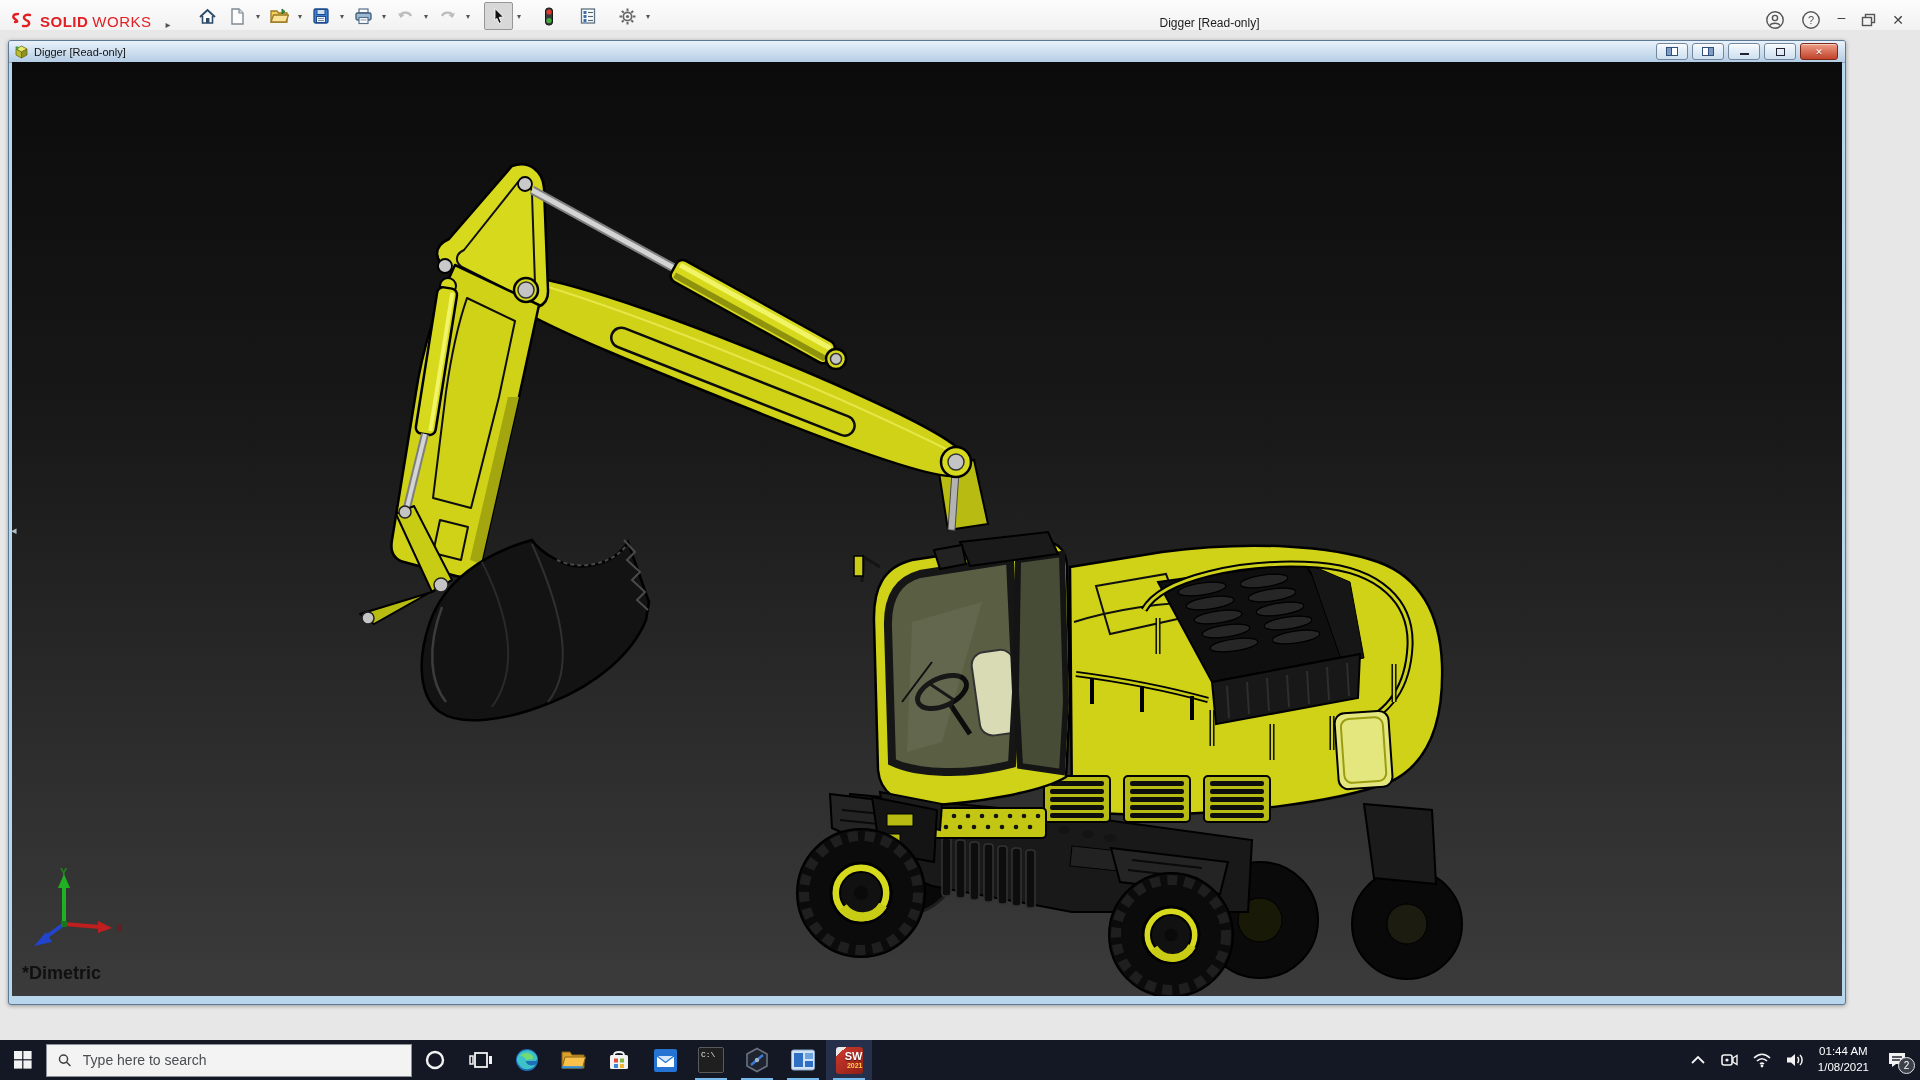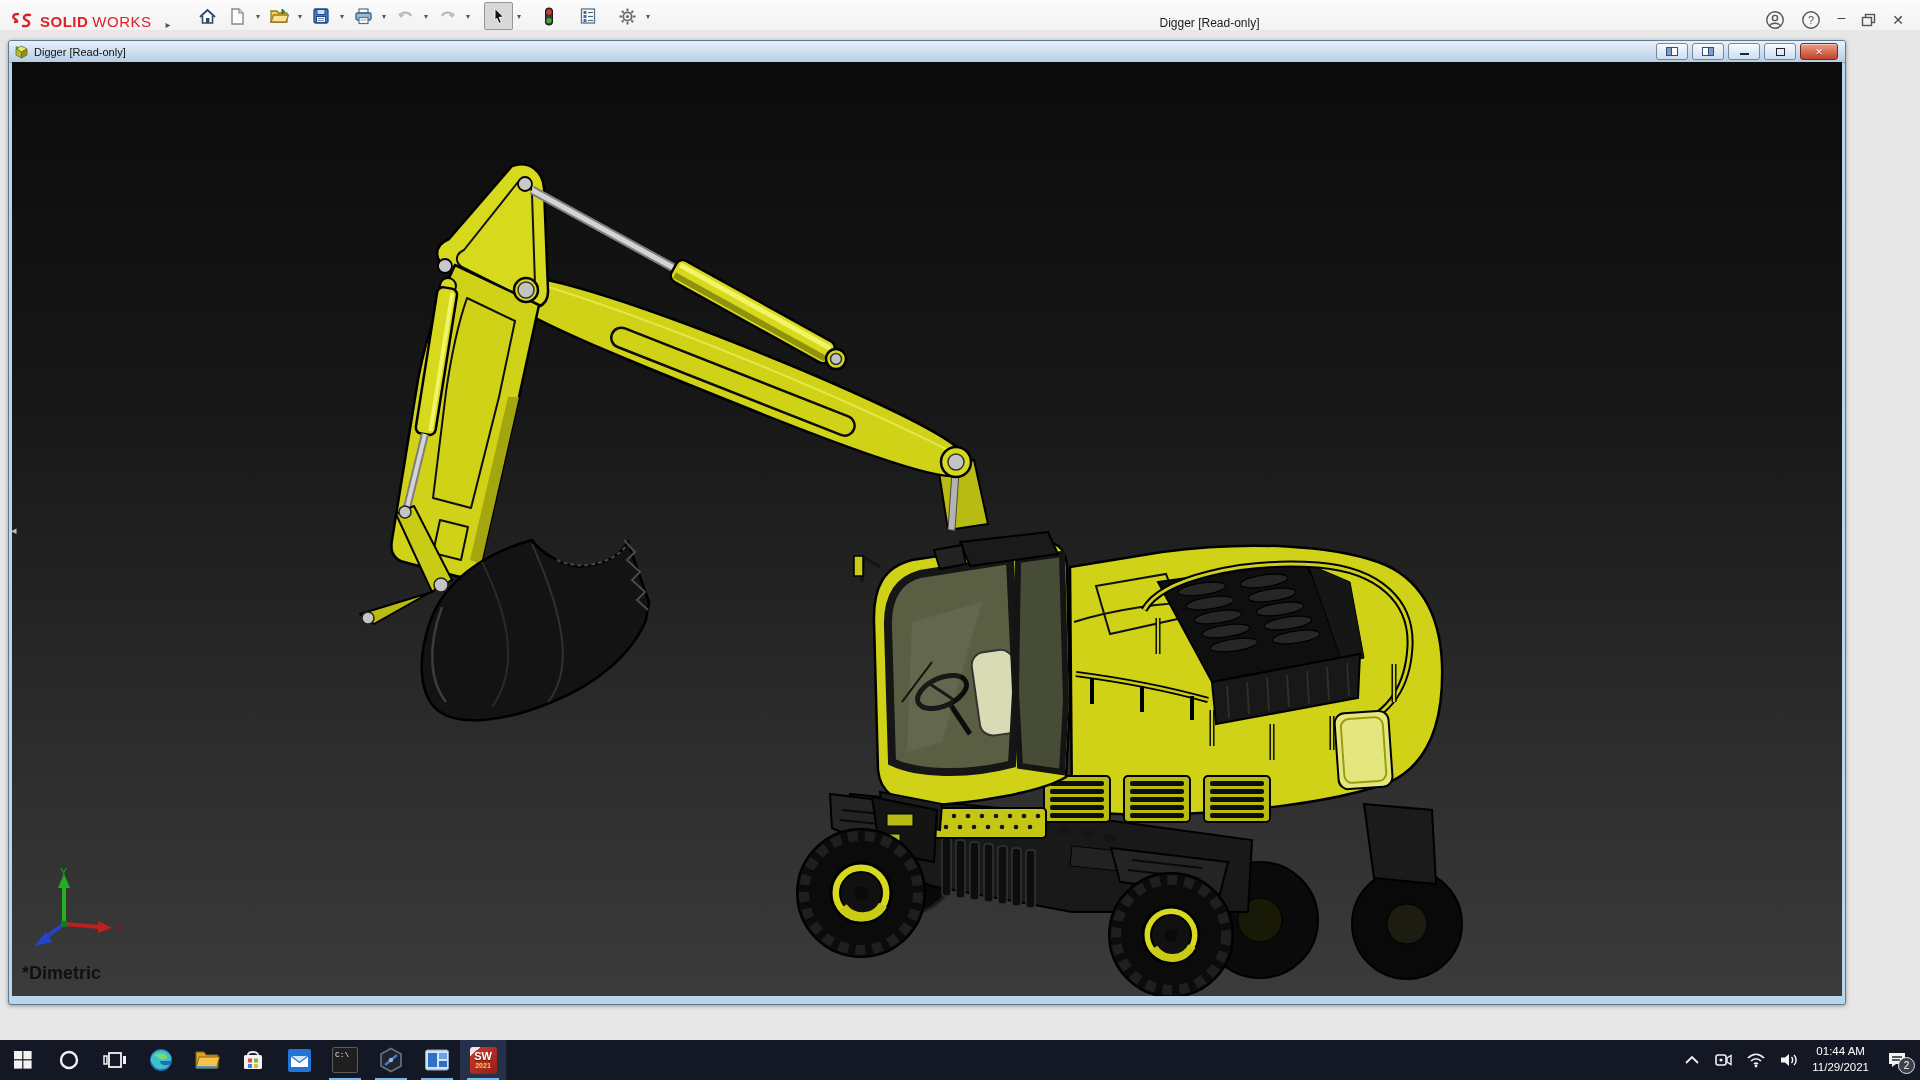--- a/index.html
+++ b/index.html
@@ -55,21 +55,21 @@
   .tk-search{width:342px;height:31px;background:#f3f3f3;border:1px solid #8b9096;
     display:flex;align-items:center;gap:9px;padding:0 11px;}
   .tk-search input{border:none;outline:none;background:transparent;font-size:14px;color:#202124;
     width:100%;font-family:"Liberation Sans",sans-serif;}
   .tk-search input::placeholder{color:#4a4d52;opacity:1;}
   .tk-icons{display:flex;align-items:center;}
   .tk-icon{width:46px;height:40px;display:flex;align-items:center;justify-content:center;position:relative;}
   .tk-icon.running::after{content:"";position:absolute;left:7px;right:7px;bottom:0;height:2.5px;background:#76b9ed;}
   .tk-icon.active{background:#26304a;}
   .sw-tile{width:27px;height:27px;border-radius:3px;background:linear-gradient(140deg,#e9e9e9 18%,#c5352a 18%,#8e1f15);
-    display:flex;flex-direction:column;align-items:center;justify-content:center;line-height:1;}
+    display:flex;flex-direction:column;align-items:flex-end;justify-content:center;line-height:1;}
   .sw-tile .l{font-size:11px;font-weight:bold;color:#fff;text-shadow:0 1px 1px #5e120b;}
   .sw-tile .y{font-size:7px;font-weight:bold;color:#ffd24a;}
   .cmd-tile{width:26px;height:26px;background:#1f1f1f;border:1px solid #5a5a5a;border-radius:2px;
     font-family:"Liberation Mono",monospace;font-size:8px;color:#e8e8e8;padding:2px 2px;box-sizing:border-box;}
   .tray{margin-left:auto;display:flex;align-items:center;gap:13px;padding-right:8px;}
   .tray .titem{display:flex;align-items:center;justify-content:center;}
   .clock{text-align:center;font-size:11.5px;line-height:1.35;}
   .notif{position:relative;width:30px;height:30px;display:flex;align-items:center;justify-content:center;}
   .badge{position:absolute;right:-3px;bottom:1px;width:15px;height:15px;border-radius:50%;
     background:#3c4048;border:1px solid #dfe1e5;color:#fff;font-size:10px;
@@ -519,20 +519,27 @@
 
   <footer class="taskbar">
     <div class="tk-start">
       <svg width="18" height="18" viewBox="0 0 18 18">
         <rect x="0" y="0" width="8.2" height="8.2" fill="#f2f2f2"></rect>
           <rect x="9.4" y="0" width="8.2" height="8.2" fill="#f2f2f2"></rect>
         <rect x="0" y="9.4" width="8.2" height="8.2" fill="#f2f2f2"></rect>
           <rect x="9.4" y="9.4" width="8.2" height="8.2" fill="#f2f2f2"></rect>
       </svg>
     </div>
+    <div class="tk-search">
+      <svg width="15" height="15" viewBox="0 0 15 15">
+        <circle cx="6" cy="6" r="4.4" fill="none" stroke="#3c4043" stroke-width="1.6"></circle>
+        <line x1="9.4" y1="9.4" x2="13.5" y2="13.5" stroke="#3c4043" stroke-width="1.6"></line>
+      </svg>
+      <input type="text" placeholder="Type here to search" style="">
+    </div>
     <div class="tk-icons">
       <div class="tk-icon">
         <svg width="22" height="22" viewBox="0 0 22 22">
           <circle cx="11" cy="11" r="8" fill="none" stroke="#f2f2f2" stroke-width="2.4"></circle>
         </svg>
       </div>
       <div class="tk-icon">
         <svg width="24" height="22" viewBox="0 0 24 22">
           <rect x="6" y="4" width="12" height="14" fill="none" stroke="#f2f2f2" stroke-width="1.8"></rect>
           <rect x="1" y="7" width="3" height="8" fill="none" stroke="#f2f2f2" stroke-width="1.5"></rect>
@@ -619,21 +626,21 @@
       </div>
       <div class="titem">
         <svg width="20" height="16" viewBox="0 0 20 16">
           <polygon points="2,5.5 6,5.5 10,2 10,14 6,10.5 2,10.5" fill="#f2f2f2"></polygon>
           <path d="M12.5 5 C14 6.5 14 9.5 12.5 11" fill="none" stroke="#f2f2f2" stroke-width="1.5"></path>
           <path d="M15 3 C17.8 5.5 17.8 10.5 15 13" fill="none" stroke="#f2f2f2" stroke-width="1.5"></path>
         </svg>
       </div>
       <div class="clock">
         <div>01:44 AM</div>
-        <div>11/29/2021</div>
+        <div>1/08/2021</div>
       </div>
       <div class="notif">
         <svg width="20" height="18" viewBox="0 0 20 18">
           <path d="M2 2 H18 V13 H9 L5 16 V13 H2 Z" fill="#f2f2f2"></path>
           <line x1="5" y1="6" x2="15" y2="6" stroke="#141824" stroke-width="1.4"></line>
           <line x1="5" y1="9" x2="13" y2="9" stroke="#141824" stroke-width="1.4"></line>
         </svg>
         <div class="badge">2</div>
       </div>
     </div>

